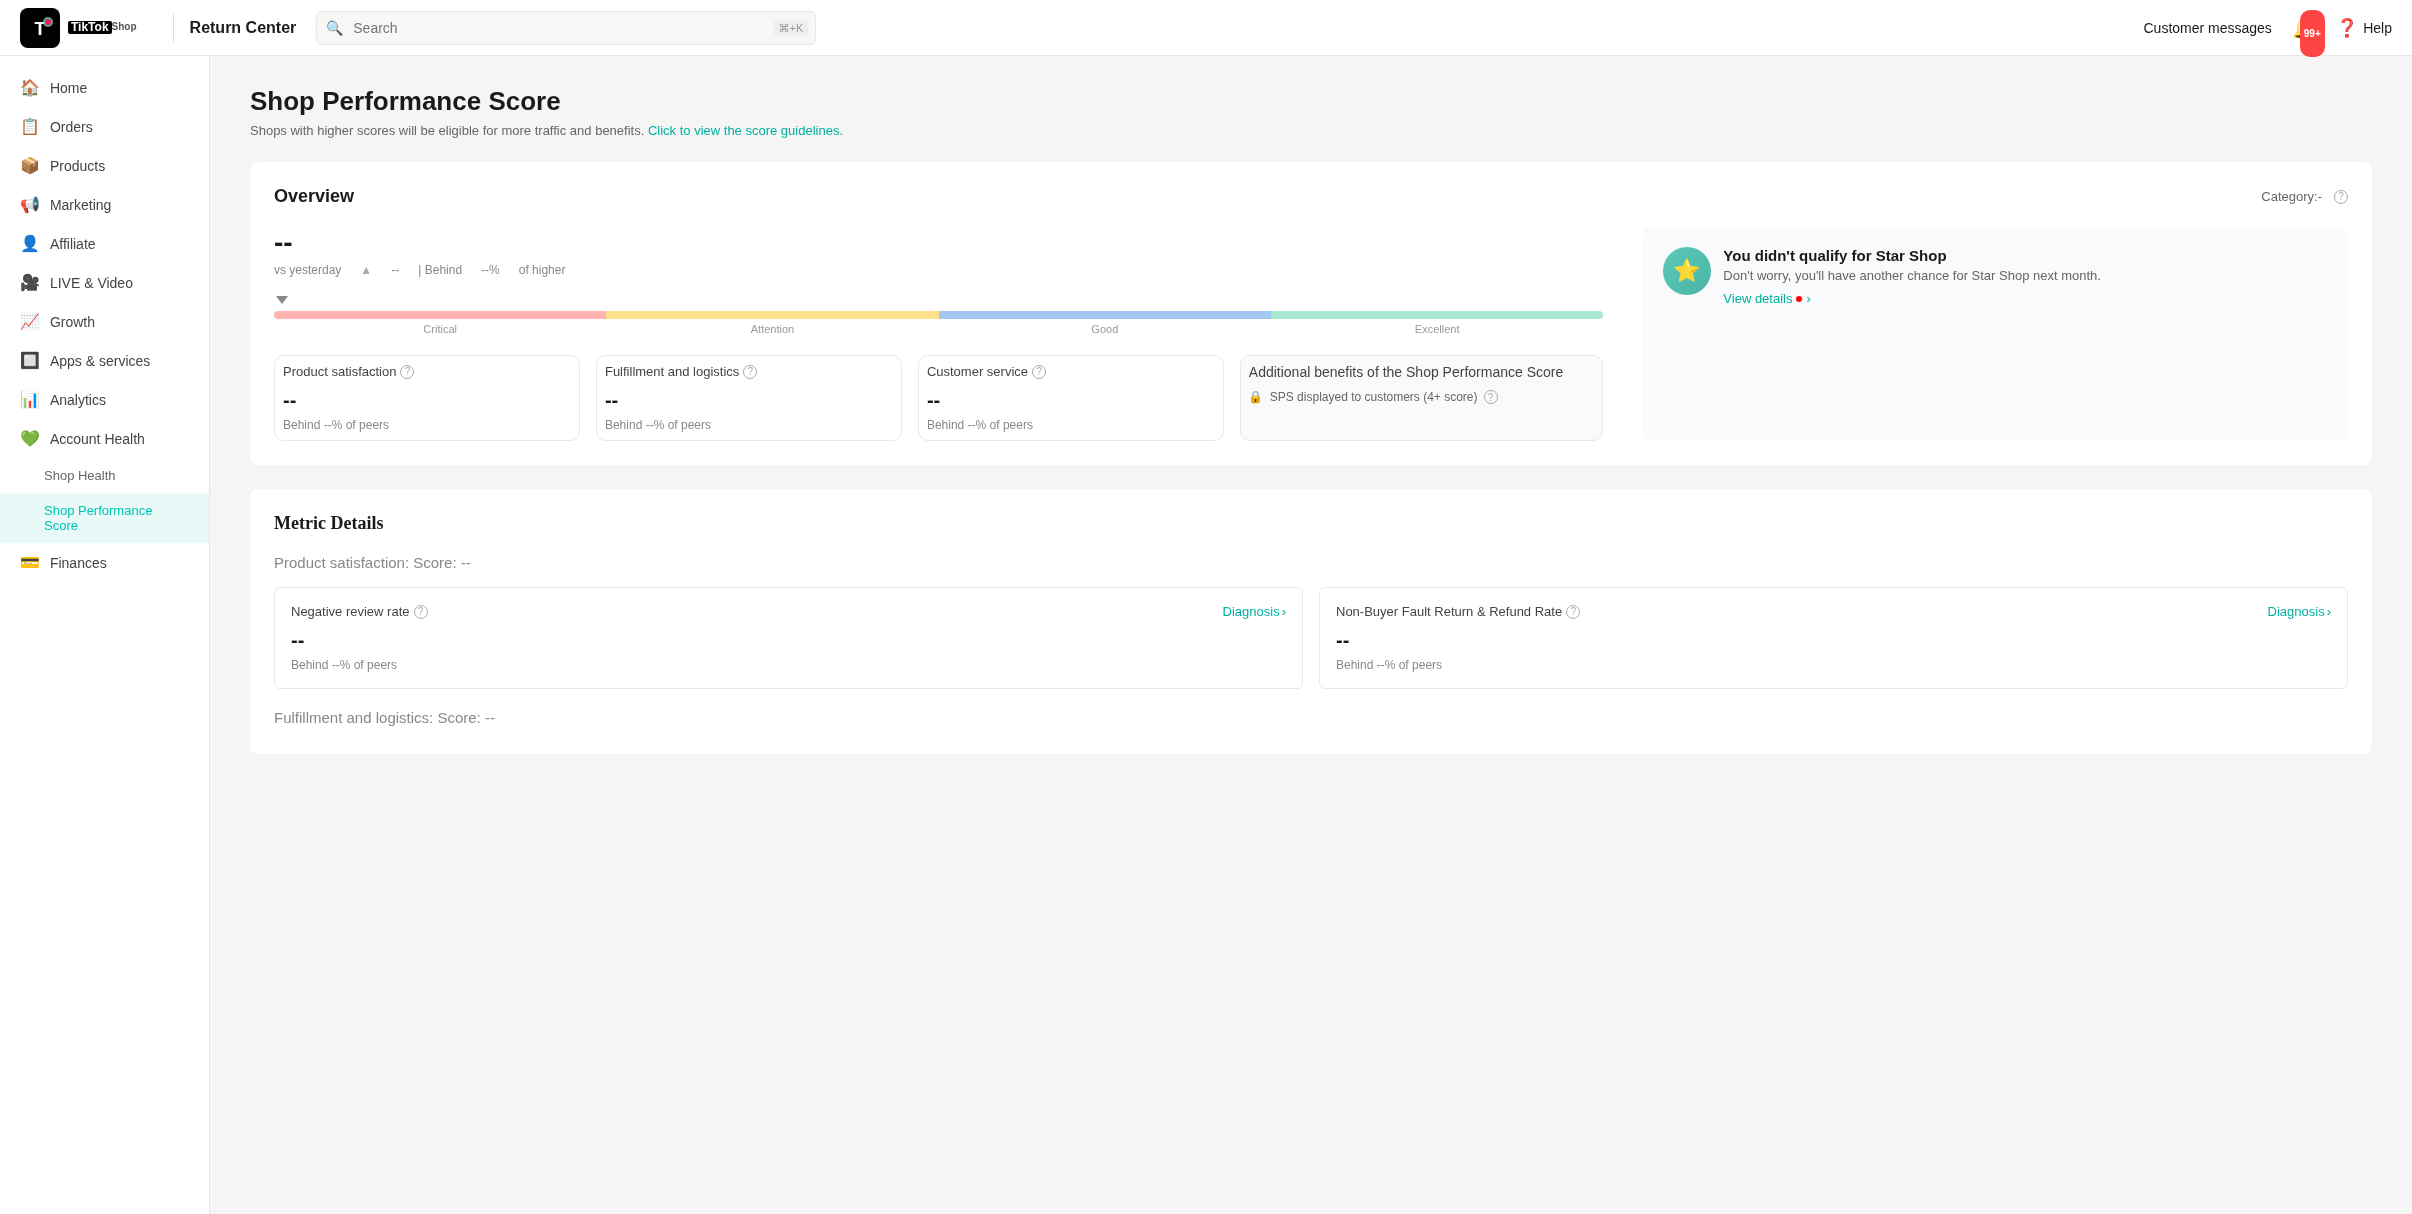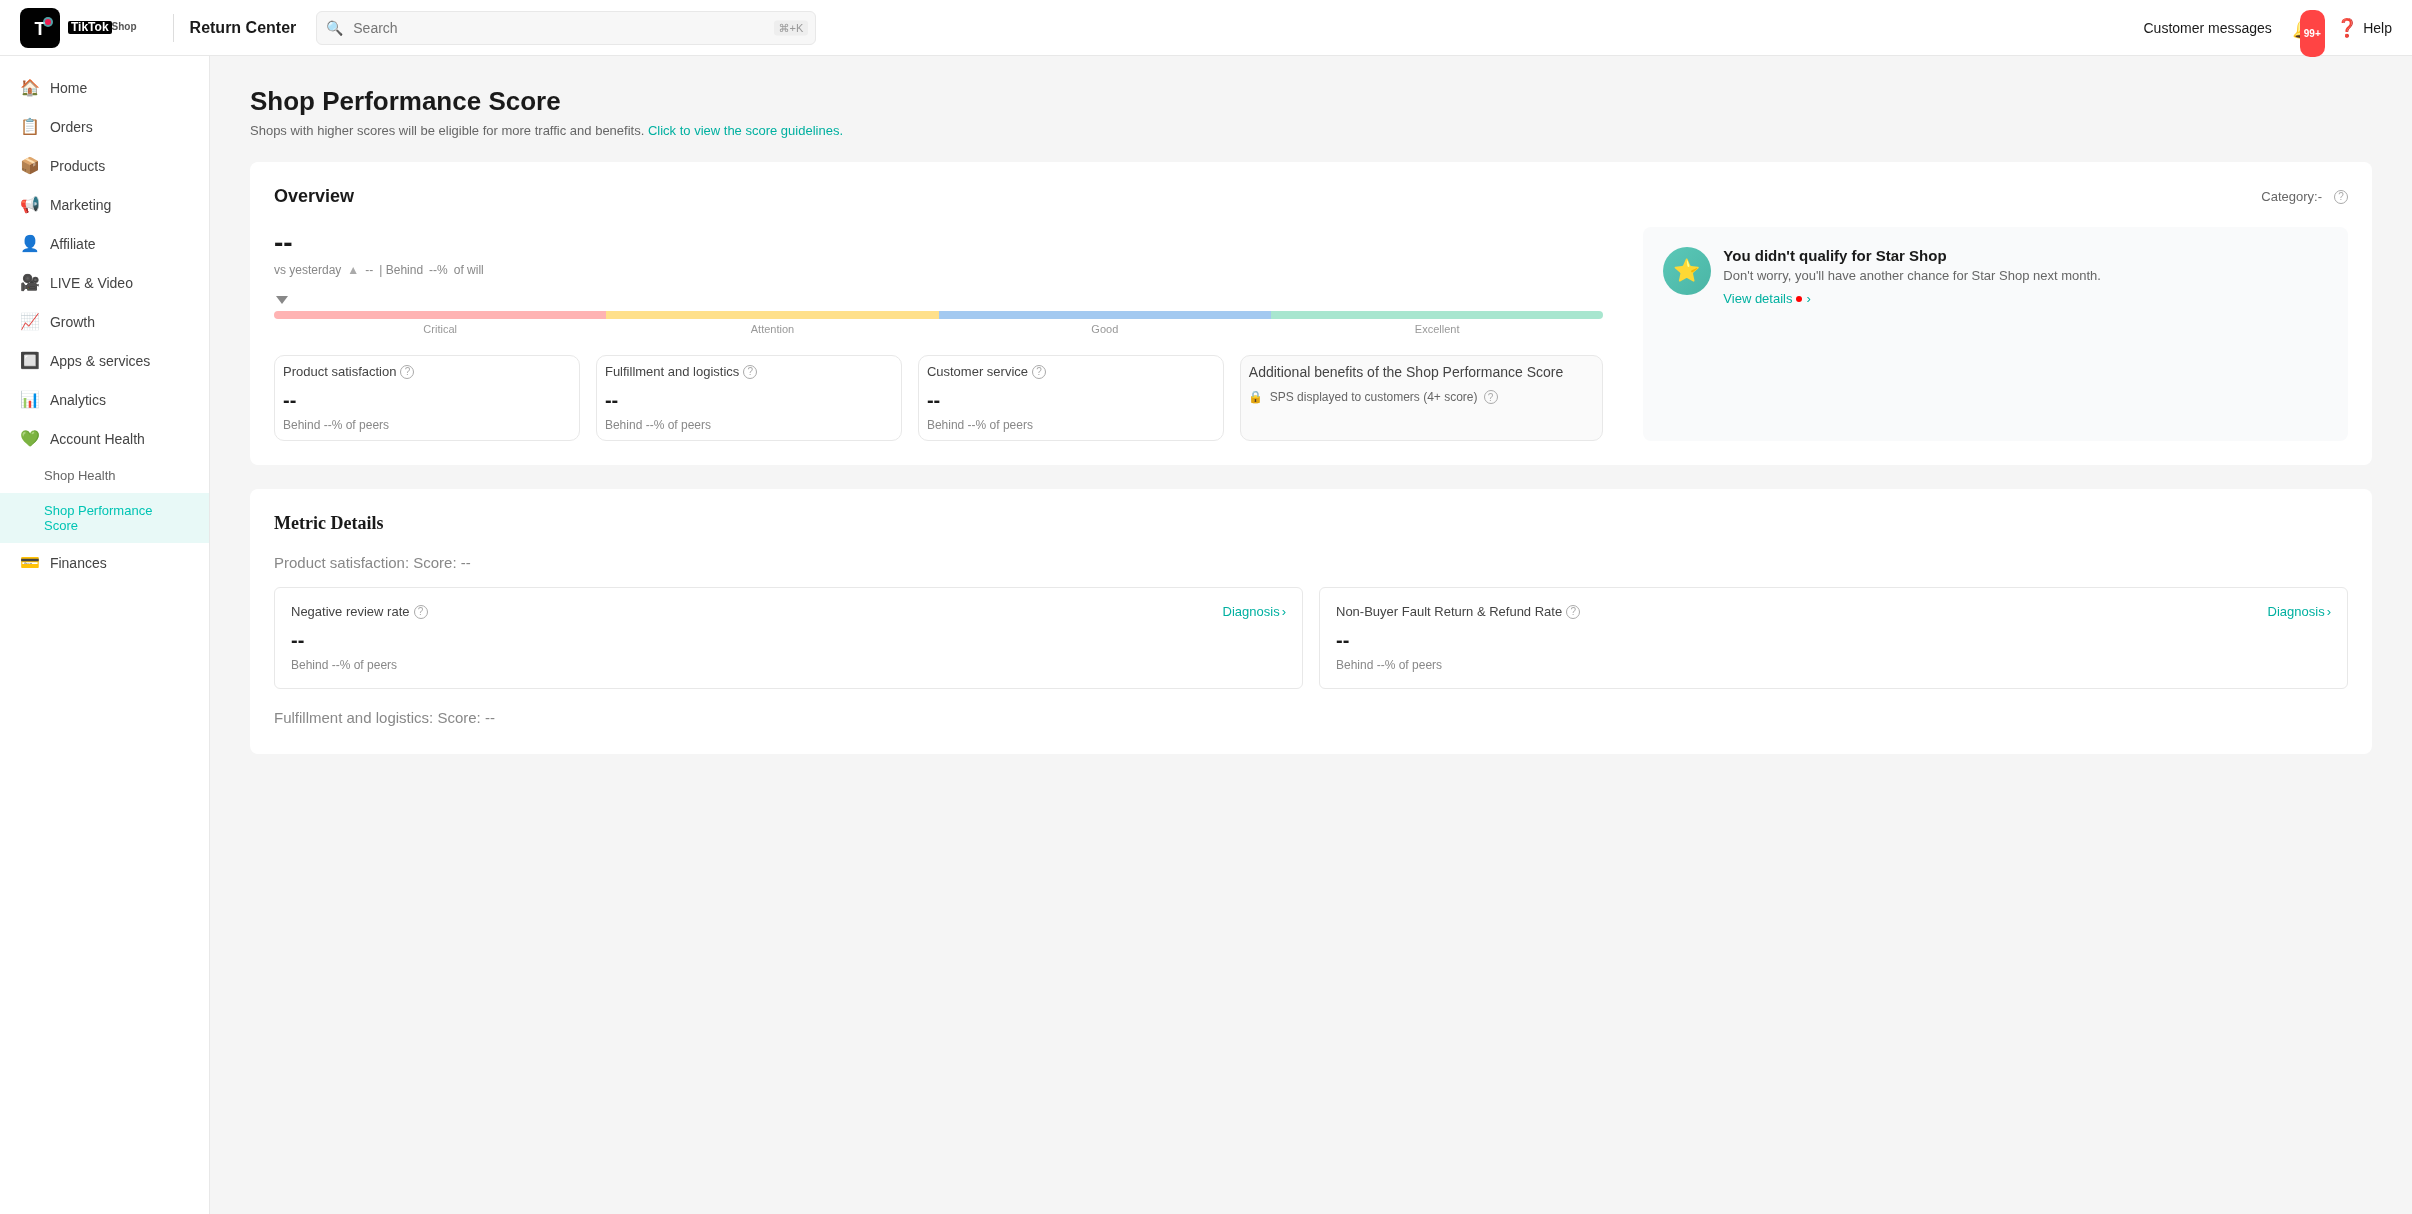--- a/index.html
+++ b/index.html
@@ -62,21 +62,21 @@
     
     .overview-header { display: flex; align-items: center; justify-content: space-between; margin-bottom: 20px; }
     .overview-title { font-size: 18px; font-weight: 600; }
     .category-label { font-size: 13px; color: #666; display: flex; align-items: center; gap: 12px; }
 
     .overview-body { display: flex; gap: 40px; }
     .overview-left { flex: 2; }
     .overview-right { flex: 1; background: #f9fafb; border-radius: 8px; padding: 20px; display: flex; flex-direction: column; align-items: flex-start; }
 
     .score-value { font-size: 28px; font-weight: 700; color: #1a1a1a; margin-bottom: 4px; }
-    .score-meta { font-size: 12px; color: #888; margin-bottom: 14px; display: flex; align-items: center; gap: 6px; }
+    .score-meta { font-size: 12px; color: #888; margin-bottom: 14px; display: flex; align-items: center; gap: 19px; }
     .score-arrow { color: #aaa; }
 
     
     .score-bar-wrap { margin-bottom: 6px; position: relative; }
     .score-bar { display: flex; height: 8px; border-radius: 4px; overflow: hidden; width: 100%; }
     .bar-critical { background: #ffb3b3; flex: 2; }
     .bar-attention { background: #ffe08a; flex: 2; }
     .bar-good { background: #a3c9f0; flex: 2; }
     .bar-excellent { background: #a8e6cf; flex: 2; }
     .bar-labels { display: flex; justify-content: space-between; margin-top: 4px; }
@@ -234,21 +234,21 @@
 
       <div class="overview-body">
         <div class="overview-left">
           <div class="score-value">--</div>
           <div class="score-meta">
             <span>vs yesterday</span>
             <span class="score-arrow">▲</span>
             <span>--</span>
             <span>| Behind</span>
             <span>--%</span>
-            <span>of will</span>
+            <span>of higher</span>
           </div>
 
           <div class="score-bar-wrap">
             <div style="margin-bottom:4px; padding-left:2px;">
               <span style="font-size:0; border-left:6px solid transparent; border-right:6px solid transparent; border-top:8px solid #888; display:inline-block;"></span>
             </div>
             <div class="score-bar">
               <div class="bar-critical"></div>
               <div class="bar-attention"></div>
               <div class="bar-good"></div>

